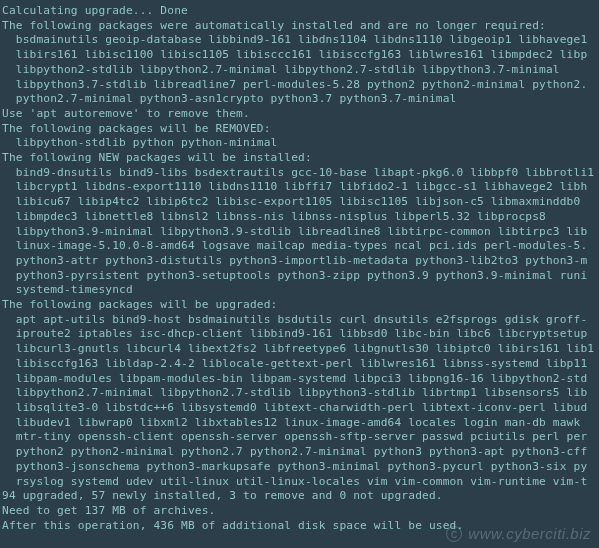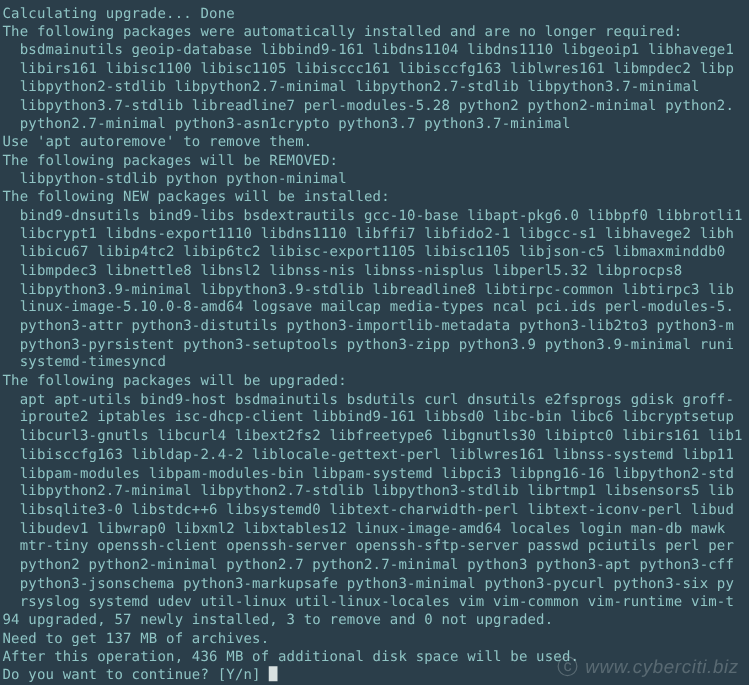--- a/index.html
+++ b/index.html
@@ -84,15 +84,15 @@
   libpython2.7-minimal libpython2.7-stdlib libpython3-stdlib librtmp1 libsensors5 lib
   libsqlite3-0 libstdc++6 libsystemd0 libtext-charwidth-perl libtext-iconv-perl libud
   libudev1 libwrap0 libxml2 libxtables12 linux-image-amd64 locales login man-db mawk
   mtr-tiny openssh-client openssh-server openssh-sftp-server passwd pciutils perl per
   python2 python2-minimal python2.7 python2.7-minimal python3 python3-apt python3-cff
   python3-jsonschema python3-markupsafe python3-minimal python3-pycurl python3-six py
   rsyslog systemd udev util-linux util-linux-locales vim vim-common vim-runtime vim-t
 94 upgraded, 57 newly installed, 3 to remove and 0 not upgraded.
 Need to get 137 MB of archives.
 After this operation, 436 MB of additional disk space will be used.
-</span><span><span>Do you want to continue? [Y/n] </span><span class="cursor"></span></span></pre>
+</span></pre>
 
 <div class="watermark"><span class="c">c</span><span>www.cyberciti.biz</span></div>
 
 </body></html>

